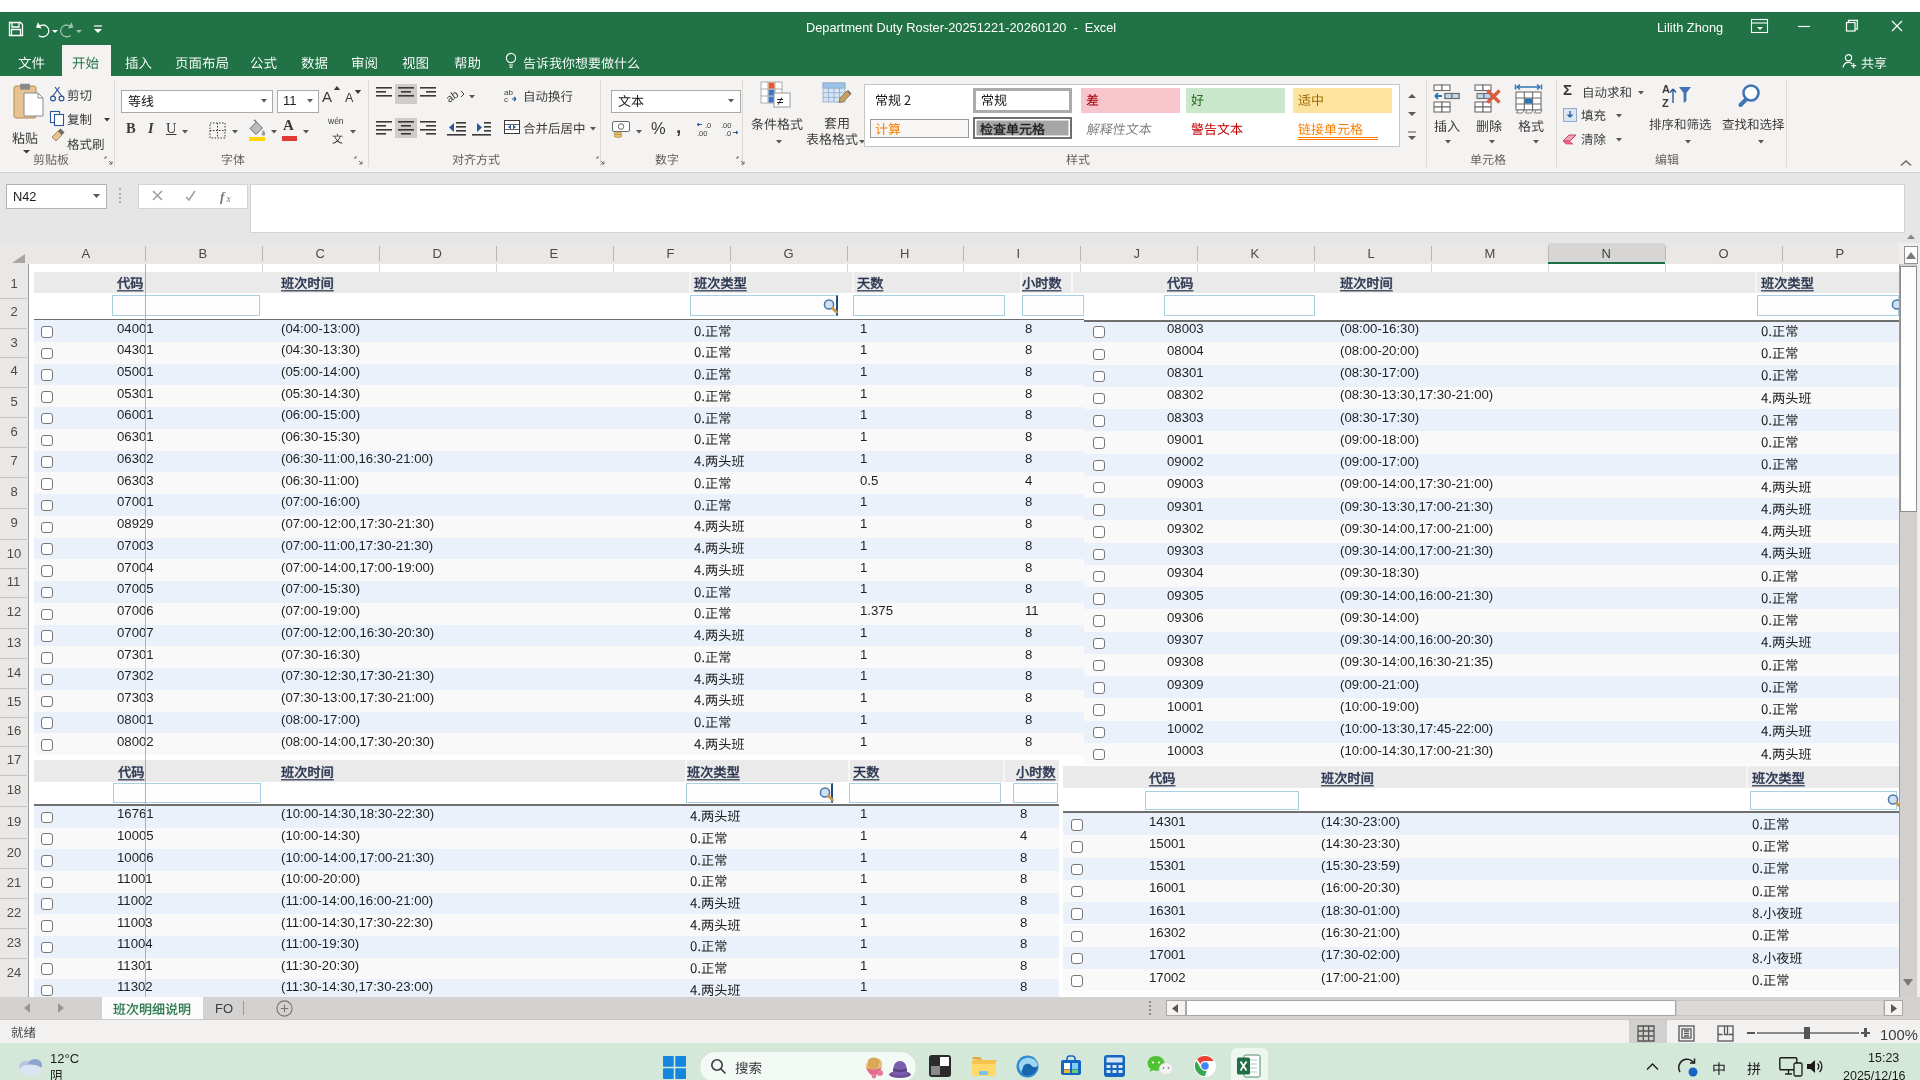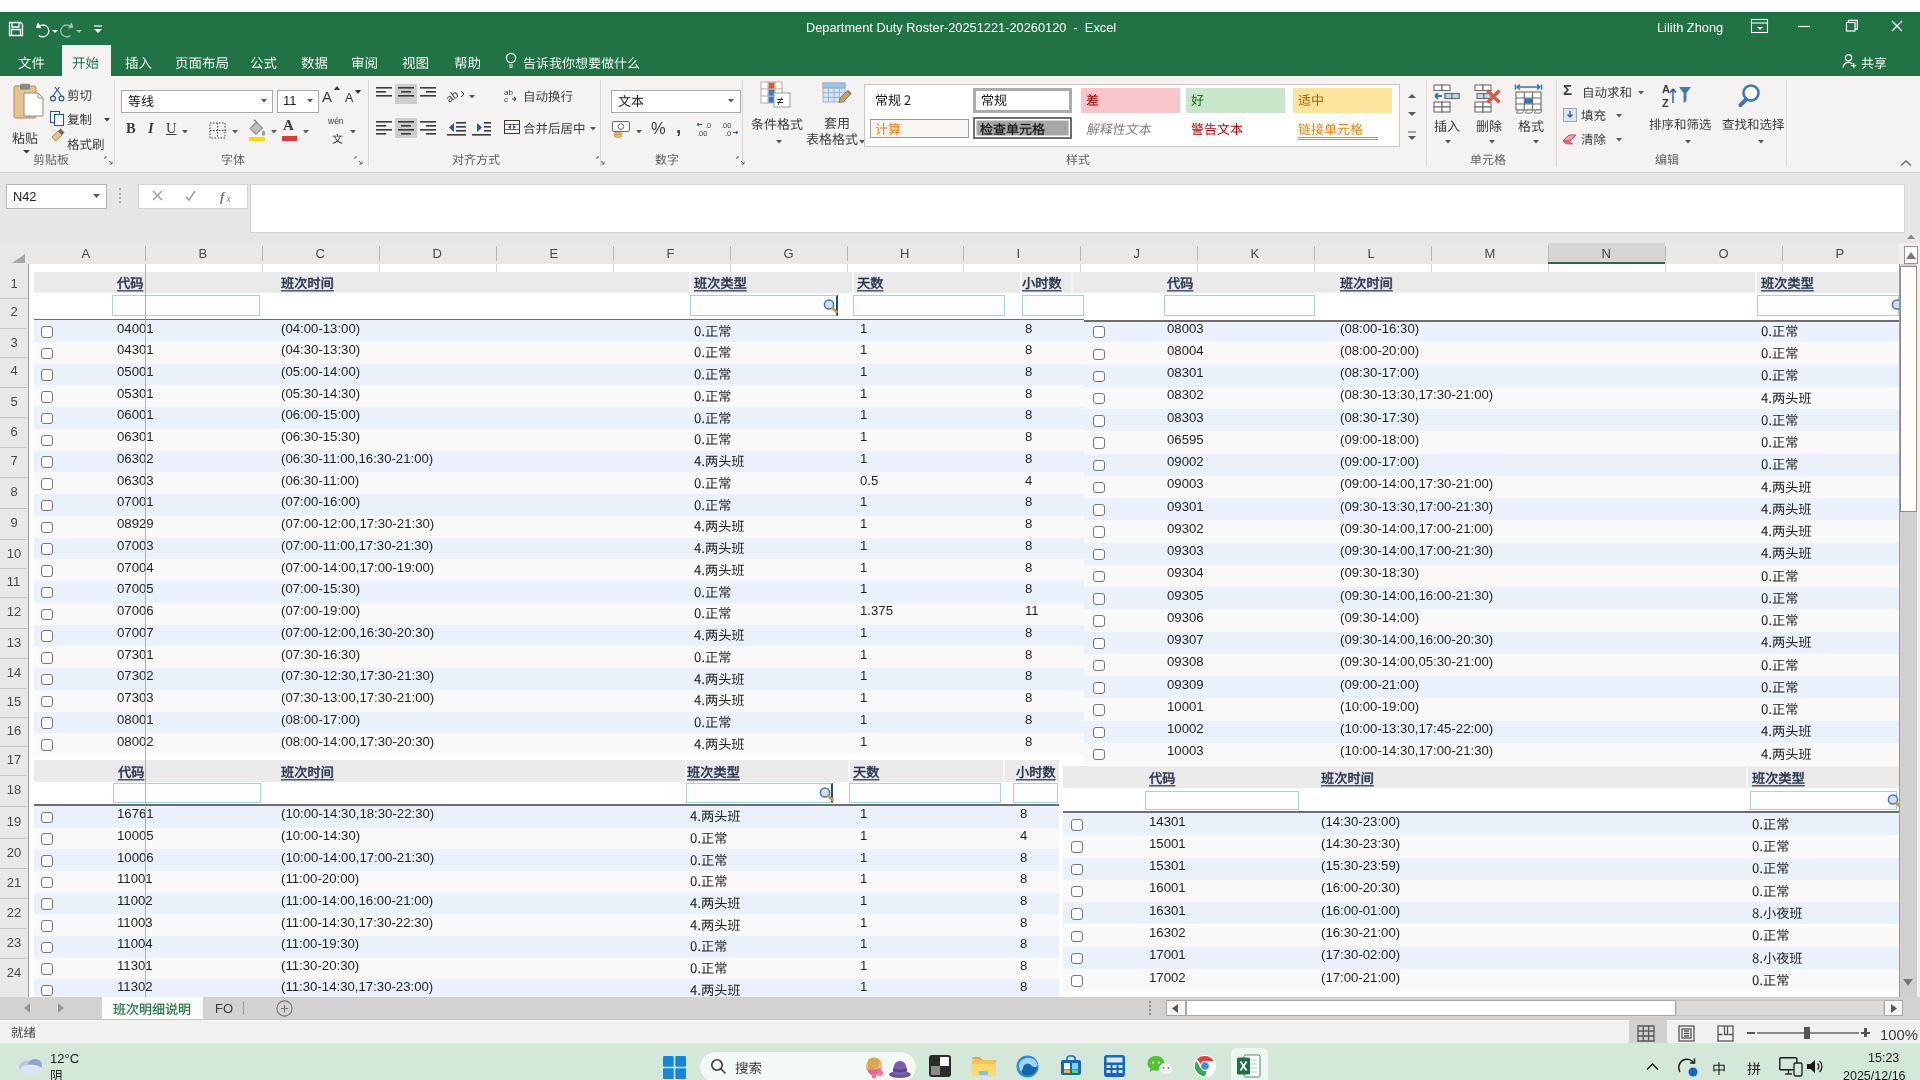--- a/index.html
+++ b/index.html
@@ -1304,21 +1304,21 @@
 <svg class="t" style="left:1761.0px;top:412.9px">
       <g transform="scale(0.01320,-0.01320)" fill="#1f1f1f">
         <use href="#u0030" x="0"></use>
         <use href="#u002E" x="555"></use>
         <use href="#u6B63" x="833"></use>
         <use href="#u5E38" x="1833"></use>
       </g>
     </svg>
 <div style="left:1093.0px;top:401.8px"></div>
 <div class="cb" style="left:1093.0px;top:403.2px"></div>
-<div style="left:1167.0px;top:419.9px;position:absolute;font:normal 13.2px/15.6px &quot;Liberation Sans&quot;,sans-serif;color:#1f1f1f;white-space:pre;">06595</div>
+<div style="left:1167.0px;top:419.9px;position:absolute;font:normal 13.2px/15.6px &quot;Liberation Sans&quot;,sans-serif;color:#1f1f1f;white-space:pre;">09001</div>
 <div style="left:1340.0px;top:419.9px;position:absolute;font:normal 13.2px/15.6px &quot;Liberation Sans&quot;,sans-serif;color:#1f1f1f;white-space:pre;">(09:00-18:00)</div>
 <svg class="t" style="left:1761.0px;top:435.1px">
       <g transform="scale(0.01320,-0.01320)" fill="#1f1f1f">
         <use href="#u0030" x="0"></use>
         <use href="#u002E" x="555"></use>
         <use href="#u6B63" x="833"></use>
         <use href="#u5E38" x="1833"></use>
       </g>
     </svg>
 <div style="left:1093.0px;top:424.0px"></div>
@@ -1430,21 +1430,21 @@
         <use href="#u0034" x="0"></use>
         <use href="#u002E" x="555"></use>
         <use href="#u4E24" x="833"></use>
         <use href="#u5934" x="1833"></use>
         <use href="#u73ED" x="2833"></use>
       </g>
     </svg>
 <div style="left:1093.0px;top:624.2px"></div>
 <div class="cb" style="left:1093.0px;top:625.6px"></div>
 <div style="left:1167.0px;top:642.3px;position:absolute;font:normal 13.2px/15.6px &quot;Liberation Sans&quot;,sans-serif;color:#1f1f1f;white-space:pre;">09308</div>
-<div style="left:1340.0px;top:642.3px;position:absolute;font:normal 13.2px/15.6px &quot;Liberation Sans&quot;,sans-serif;color:#1f1f1f;white-space:pre;">(09:30-14:00,05:30-21:00)</div>
+<div style="left:1340.0px;top:642.3px;position:absolute;font:normal 13.2px/15.6px &quot;Liberation Sans&quot;,sans-serif;color:#1f1f1f;white-space:pre;">(09:30-14:00,16:30-21:35)</div>
 <svg class="t" style="left:1761.0px;top:657.5px">
       <g transform="scale(0.01320,-0.01320)" fill="#1f1f1f">
         <use href="#u0030" x="0"></use>
         <use href="#u002E" x="555"></use>
         <use href="#u6B63" x="833"></use>
         <use href="#u5E38" x="1833"></use>
       </g>
     </svg>
 <div style="left:1093.0px;top:646.4px"></div>
 <div class="cb" style="left:1093.0px;top:647.8px"></div>
@@ -1597,21 +1597,21 @@
         <use href="#u002E" x="555"></use>
         <use href="#u6B63" x="833"></use>
         <use href="#u5E38" x="1833"></use>
       </g>
     </svg>
 <div style="left:860.0px;top:837.5px;position:absolute;font:normal 13.2px/15.6px &quot;Liberation Sans&quot;,sans-serif;color:#1f1f1f;white-space:pre;">1</div>
 <div style="left:1020.0px;top:837.5px;position:absolute;font:normal 13.2px/15.6px &quot;Liberation Sans&quot;,sans-serif;color:#1f1f1f;white-space:pre;">8</div>
 <div style="left:41.0px;top:841.6px"></div>
 <div class="cb" style="left:41.0px;top:843.0px"></div>
 <div style="left:117.0px;top:859.2px;position:absolute;font:normal 13.2px/15.6px &quot;Liberation Sans&quot;,sans-serif;color:#1f1f1f;white-space:pre;">11001</div>
-<div style="left:281.0px;top:859.2px;position:absolute;font:normal 13.2px/15.6px &quot;Liberation Sans&quot;,sans-serif;color:#1f1f1f;white-space:pre;">(11:00-20:00)</div>
+<div style="left:281.0px;top:859.2px;position:absolute;font:normal 13.2px/15.6px &quot;Liberation Sans&quot;,sans-serif;color:#1f1f1f;white-space:pre;">(10:00-20:00)</div>
 <svg class="t" style="left:690.0px;top:874.4px">
       <g transform="scale(0.01320,-0.01320)" fill="#1f1f1f">
         <use href="#u0030" x="0"></use>
         <use href="#u002E" x="555"></use>
         <use href="#u6B63" x="833"></use>
         <use href="#u5E38" x="1833"></use>
       </g>
     </svg>
 <div style="left:860.0px;top:859.2px;position:absolute;font:normal 13.2px/15.6px &quot;Liberation Sans&quot;,sans-serif;color:#1f1f1f;white-space:pre;">1</div>
 <div style="left:1020.0px;top:859.2px;position:absolute;font:normal 13.2px/15.6px &quot;Liberation Sans&quot;,sans-serif;color:#1f1f1f;white-space:pre;">8</div>
@@ -1774,21 +1774,21 @@
       <g transform="scale(0.01320,-0.01320)" fill="#1f1f1f">
         <use href="#u0030" x="0"></use>
         <use href="#u002E" x="555"></use>
         <use href="#u6B63" x="833"></use>
         <use href="#u5E38" x="1833"></use>
       </g>
     </svg>
 <div style="left:1070.5px;top:872.5px"></div>
 <div class="cb" style="left:1070.5px;top:873.9px"></div>
 <div style="left:1149.0px;top:890.8px;position:absolute;font:normal 13.2px/15.6px &quot;Liberation Sans&quot;,sans-serif;color:#1f1f1f;white-space:pre;">16301</div>
-<div style="left:1321.0px;top:890.8px;position:absolute;font:normal 13.2px/15.6px &quot;Liberation Sans&quot;,sans-serif;color:#1f1f1f;white-space:pre;">(16:00-01:00)</div>
+<div style="left:1321.0px;top:890.8px;position:absolute;font:normal 13.2px/15.6px &quot;Liberation Sans&quot;,sans-serif;color:#1f1f1f;white-space:pre;">(18:30-01:00)</div>
 <svg class="t" style="left:1752.0px;top:906.0px">
       <g transform="scale(0.01320,-0.01320)" fill="#1f1f1f">
         <use href="#u0038" x="0"></use>
         <use href="#u002E" x="555"></use>
         <use href="#u5C0F" x="833"></use>
         <use href="#u591C" x="1833"></use>
         <use href="#u73ED" x="2833"></use>
       </g>
     </svg>
 <div style="left:1070.5px;top:894.9px"></div>

